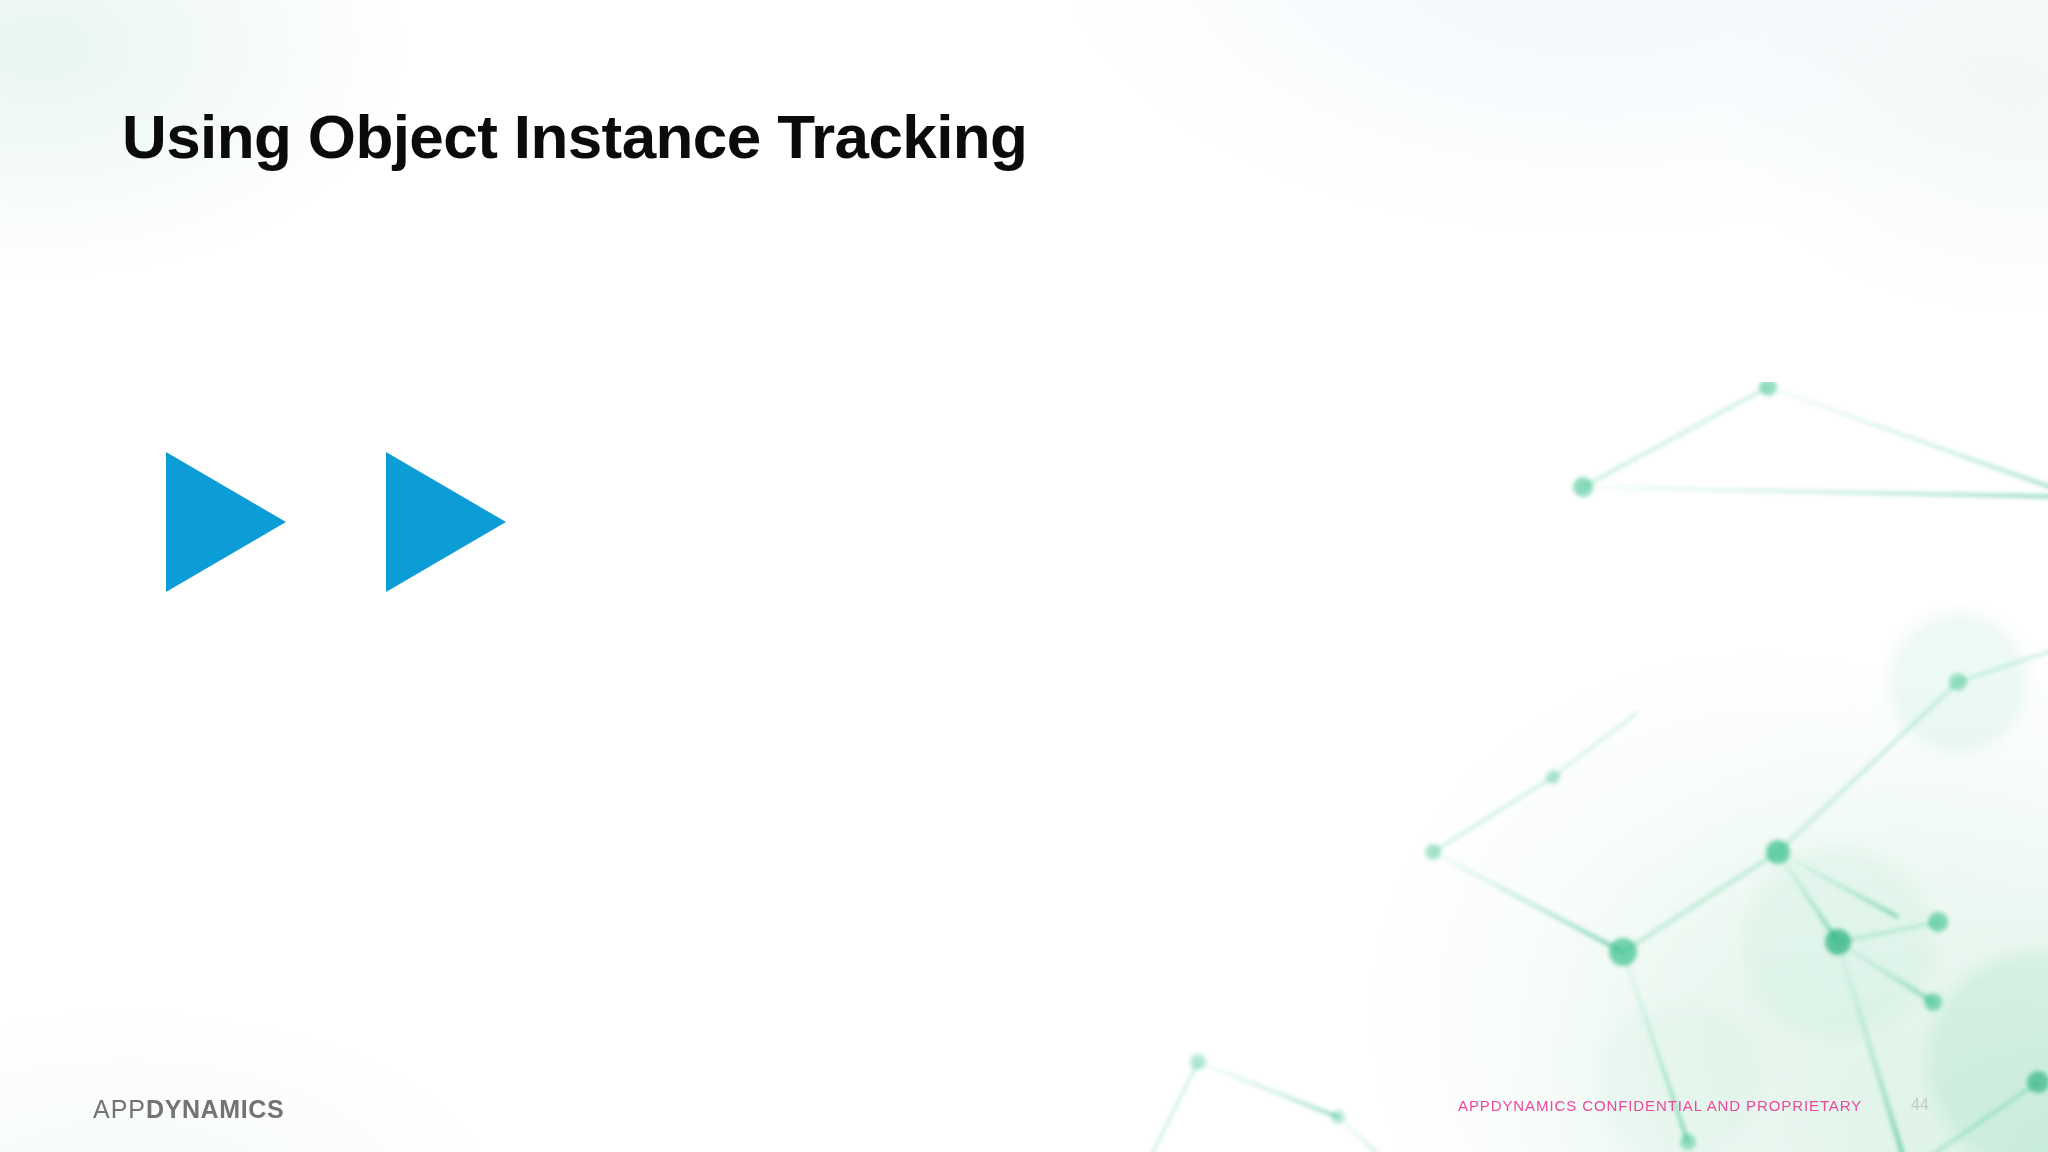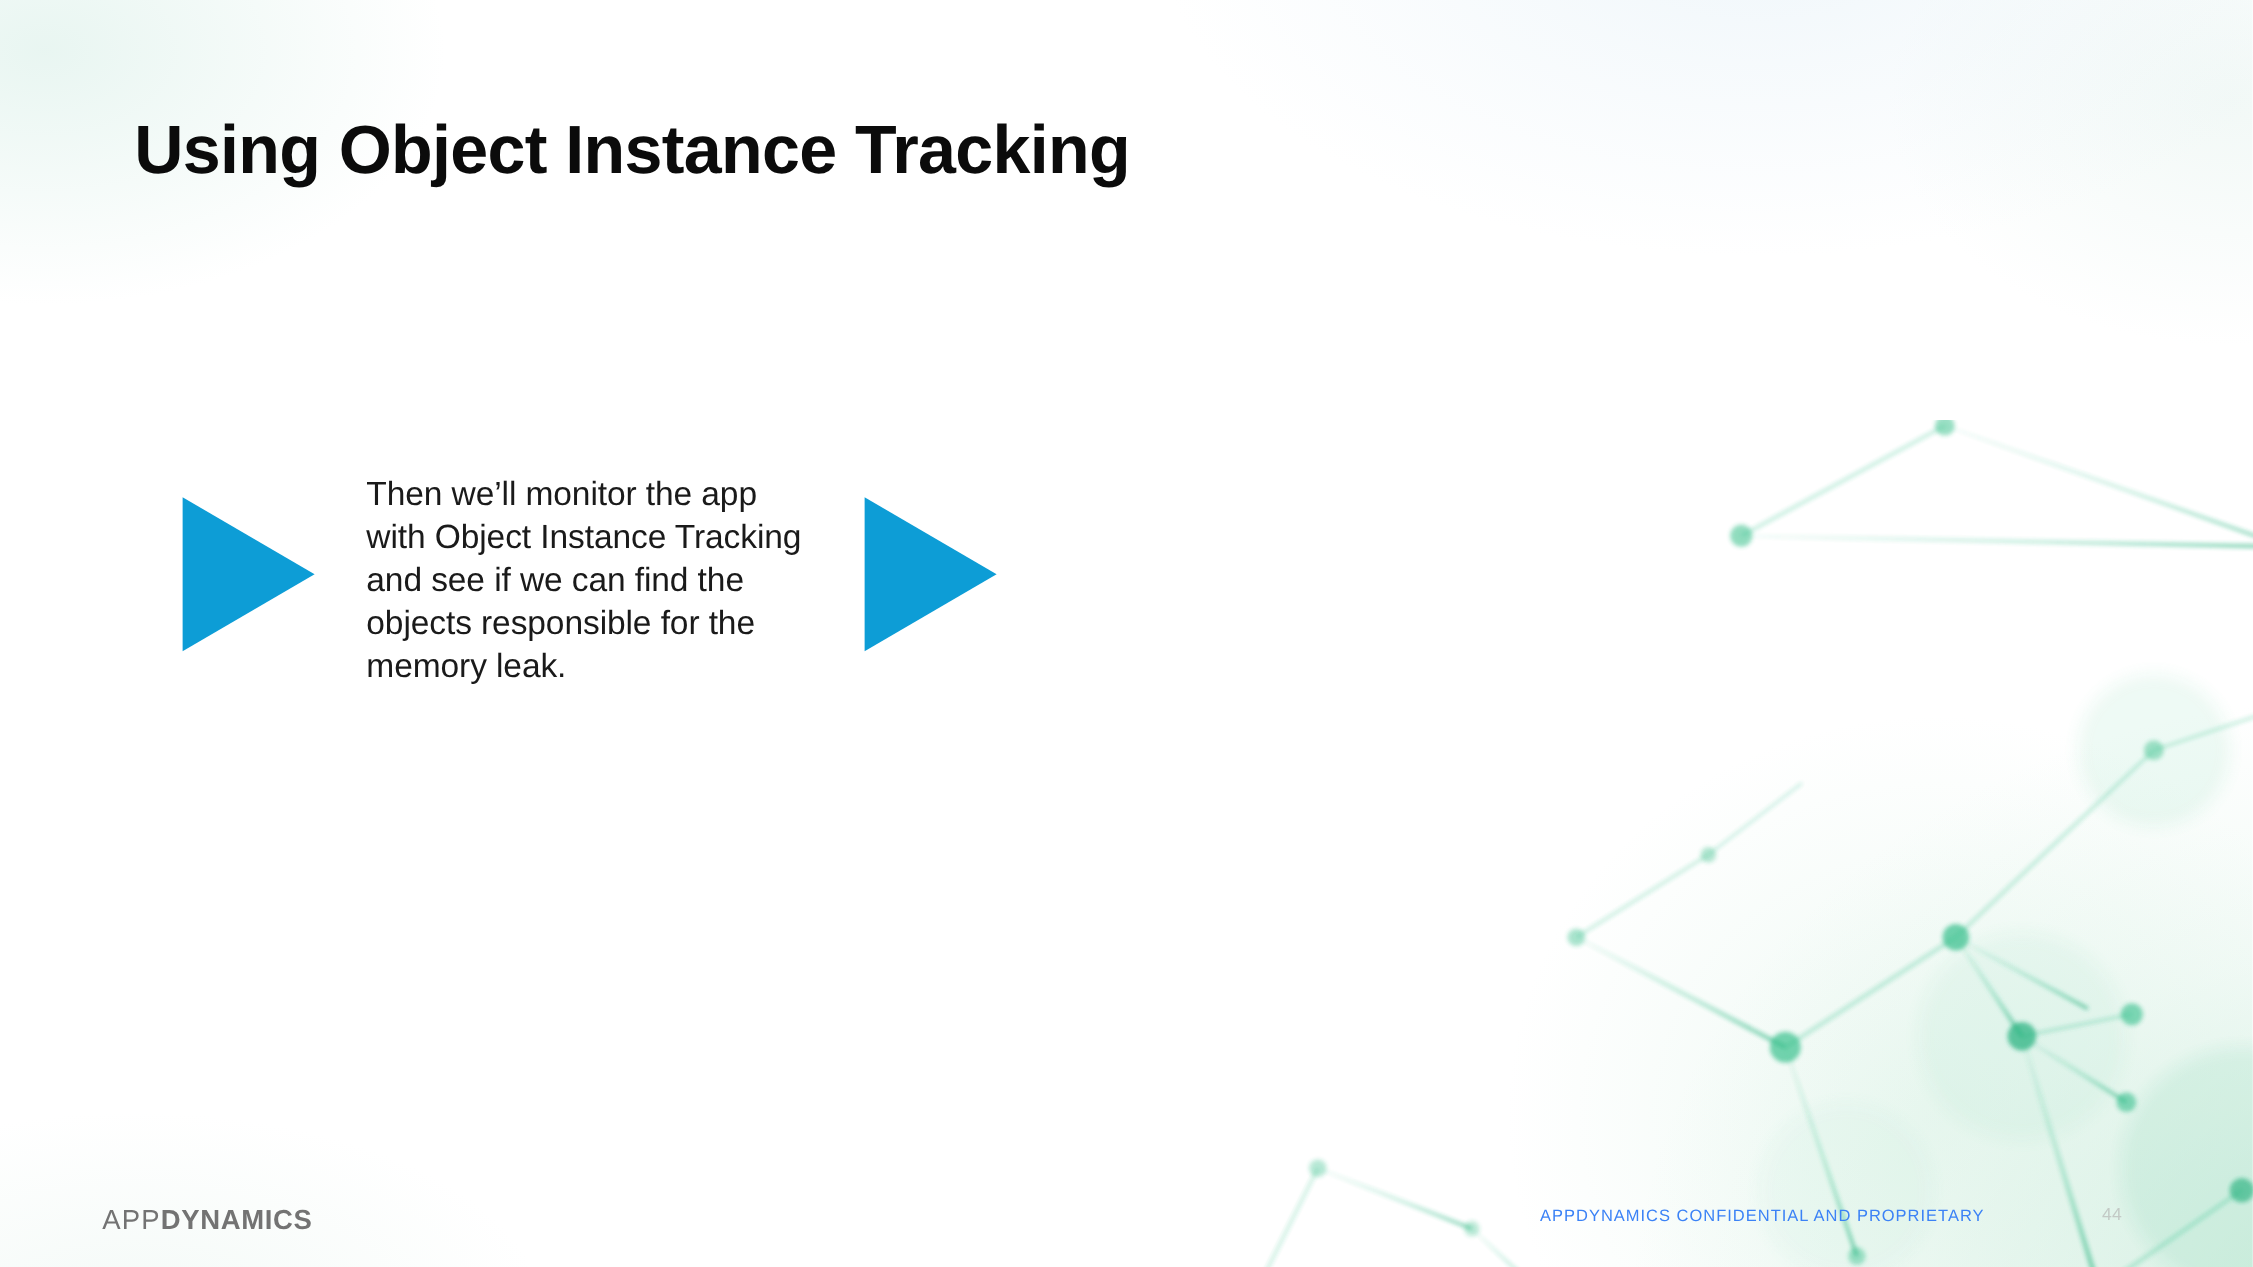--- a/index.html
+++ b/index.html
@@ -121,25 +121,25 @@
     font-weight: 300;
     letter-spacing: 1.0px;
   }
   .logo .logo-dynamics {
     font-weight: 700;
     letter-spacing: 0.6px;
   }
 
   .footer-confidential {
     position: absolute;
-    left: 1400px;
+    left: 1458px;
     bottom: 38px;
     font-size: 15px;
     letter-spacing: 0.9px;
-    color: #3b82f6;
+    color: #ec4899;
     white-space: nowrap;
   }
   .footer-page {
     position: absolute;
     left: 1911px;
     bottom: 38px;
     font-size: 16px;
     color: #c3cac6;
     white-space: nowrap;
   }
@@ -223,21 +223,20 @@
 
   <h1 class="title">Using Object Instance Tracking</h1>
 
   <div class="steps">
 
 
     <div class="arrow-slot">
       <div class="arrow"></div>
     </div>
 
-    <div class="step-text col-2">Then we’ll monitor the app with Object Instance Tracking and see if we can find the objects responsible for the memory leak.</div>
 
     <div class="arrow-slot arrow-slot-2">
       <div class="arrow"></div>
     </div>
 
   </div>
 
   <div class="logo"><span class="logo-app">APP</span><span class="logo-dynamics">DYNAMICS</span></div>
 
   <div class="footer-confidential">APPDYNAMICS  CONFIDENTIAL AND PROPRIETARY</div>

